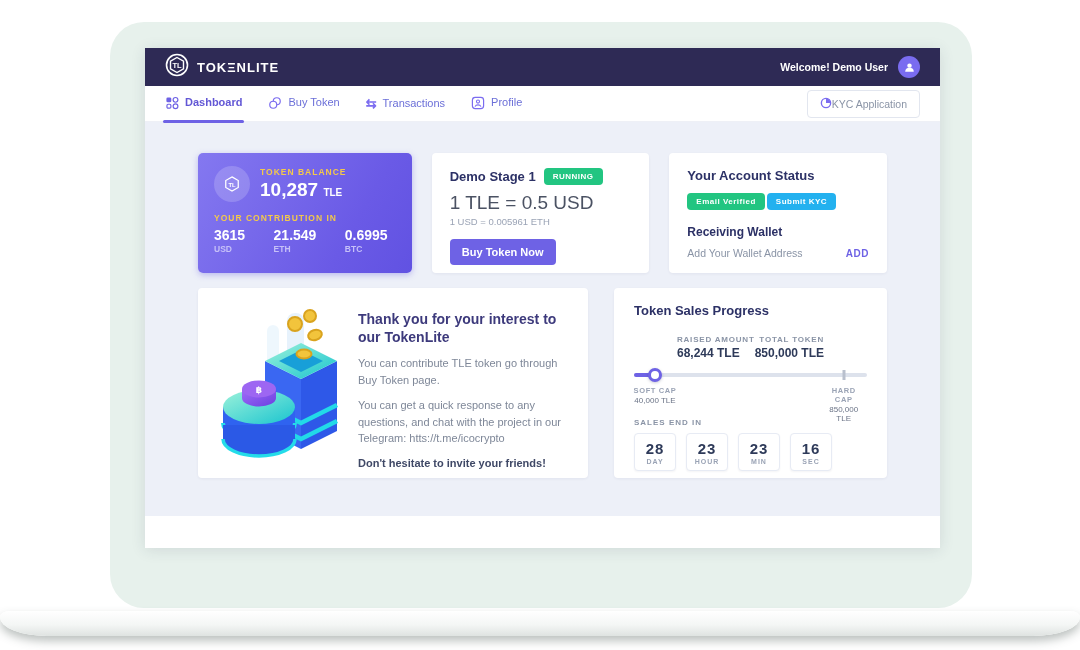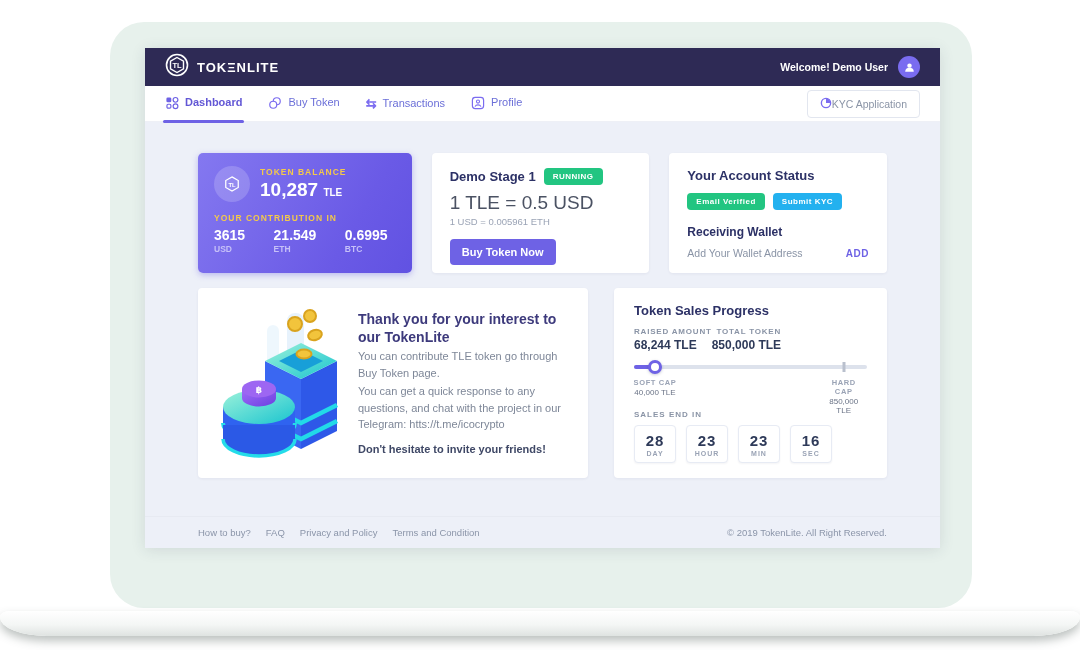--- a/index.html
+++ b/index.html
@@ -67,37 +67,37 @@
     padding:4px 9px; border-radius:4px; cursor:pointer; }
   .badge-green { background:#22c581; }
   .badge-blue  { background:#23b1ef; }
   .rate { font-size:19px; color:#4b5263; margin-top:7px; }
   .subrate { font-size:9.5px; color:#9aa3b5; margin-top:2px; }
   .buy-btn { margin-top:12px; width:106px; background:#6e62e5; color:#fff; border:none;
     font-family:inherit; font-size:11px; font-weight:bold; padding:7px 0; border-radius:4px; cursor:pointer; }
 
   
   .account-card { flex:1; padding:15px 18px; }
-  .badges-row { display:flex; gap:8px; margin-top:10px; }
+  .badges-row { display:flex; gap:2px; margin-top:10px; }
   .wallet-title { font-size:12px; font-weight:bold; color:#2c3166; margin-top:15px; }
   .wallet-row { display:flex; align-items:center; margin-top:8px; }
   .wallet-hint { font-size:10.5px; color:#8a94a6; }
   .add-link { margin-left:auto; font-size:10px; font-weight:bold; color:#6e62e5; letter-spacing:.5px; cursor:pointer; }
 
   
   .thanks-card { width:390px; padding:16px 18px 16px 10px; display:flex; gap:10px; }
   .thanks-art { flex:none; width:140px; display:flex; align-items:center; justify-content:center; }
   .thanks-body { flex:1; padding-top:6px; }
   .thanks-title { font-size:14px; font-weight:bold; color:#3d3a7c; line-height:1.3; }
-  .thanks-p { font-size:11px; color:#7e8798; line-height:1.5; margin-top:2px; }
+  .thanks-p { font-size:11px; color:#7e8798; line-height:1.5; margin-top:9px; }
   .thanks-strong { font-size:11px; font-weight:bold; color:#3f4866; margin-top:10px; }
 
   
   .progress-card { flex:1; padding:15px 20px; }
-  .caps-row { display:flex; justify-content:flex-start; margin-top:9px; }
+  .caps-row { display:flex; justify-content:center; margin-top:17px; }
   .cap-label { font-size:8px; color:#8a94a6; letter-spacing:.8px; font-weight:bold; }
   .cap-value { font-size:12px; font-weight:bold; color:#2e3a59; margin-top:2px; }
   .caps-right { text-align:right; }
   .slider { position:relative; height:14px; margin-top:8px; cursor:pointer; }
   .slider-track { position:absolute; left:0; right:0; top:5px; height:4px; background:#dde2ec; border-radius:2px; }
   .slider-fill { position:absolute; left:0; top:5px; height:4px; background:#6e62e5; border-radius:2px; width:9%; }
   .slider-knob { position:absolute; top:0; width:14px; height:14px; border-radius:50%; background:#fff;
     border:3px solid #6e62e5; transform:translateX(-50%); left:9%; box-shadow:0 1px 3px rgba(40,50,90,.25); }
   .hardcap-tick { position:absolute; top:2px; width:3px; height:10px; background:#b9c0cd; transform:translateX(-50%); left:90%; }
   .cap-notes { position:relative; height:24px; margin-top:4px; }
@@ -348,22 +348,15 @@
             </div>
             <div class="count-box">
               <div class="count-num">16</div>
               <div class="count-unit">SEC</div>
             </div>
           </div>
         </div>
       </div>
     </div>
 
-    <div class="footer">
-      <span class="footer-link">How to buy?</span>
-      <span class="footer-link">FAQ</span>
-      <span class="footer-link">Privacy and Policy</span>
-      <span class="footer-link">Terms and Condition</span>
-      <span class="copyright">© 2019 TokenLite. All Right Reserved.</span>
-    </div>
 
   </div>
 </div>
 
 </body></html>

